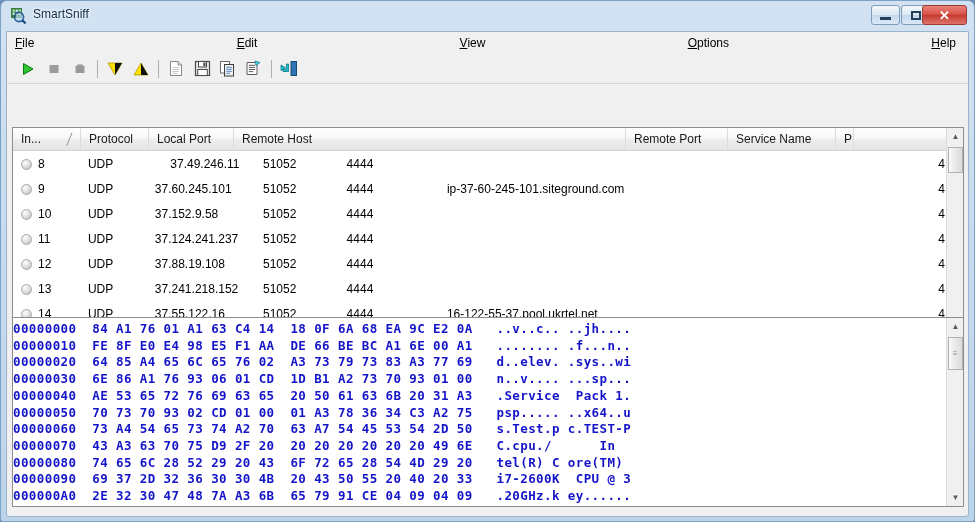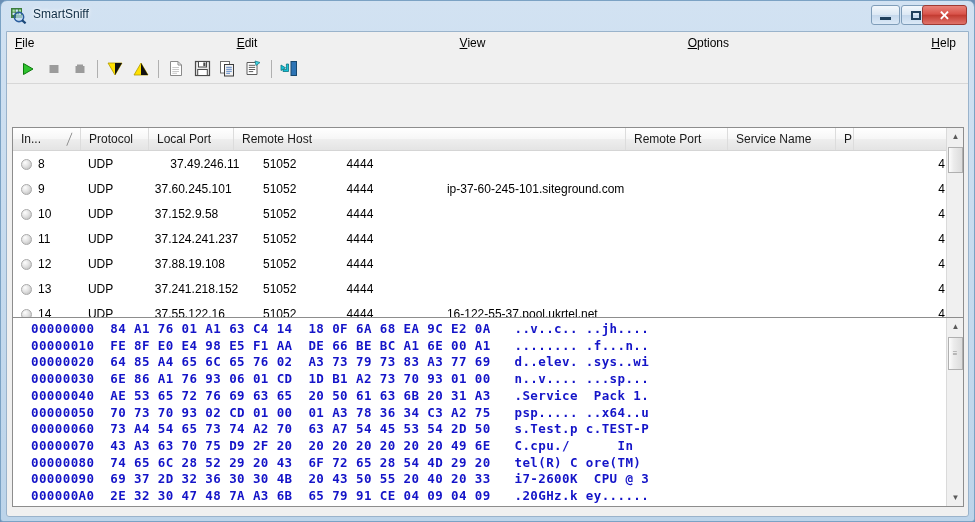--- a/index.html
+++ b/index.html
@@ -275,21 +275,21 @@
     position: absolute;
     left: 5px; top: 285px;
     width: 952px; height: 190px;
     box-sizing: border-box;
     background: #ffffff;
     border: 1px solid #8d8d8d;
     overflow: hidden;
   }
   #hex-content {
     position: absolute;
-    left: 18px; top: 3px;
+    left: 0; top: 3px;
     font-family: "DejaVu Sans Mono", monospace;
     font-size: 12.5px;
     line-height: 16.7px;
     color: #1414c8;
     font-weight: bold;
     white-space: pre;
     letter-spacing: 0.4px;
   }
 
   

